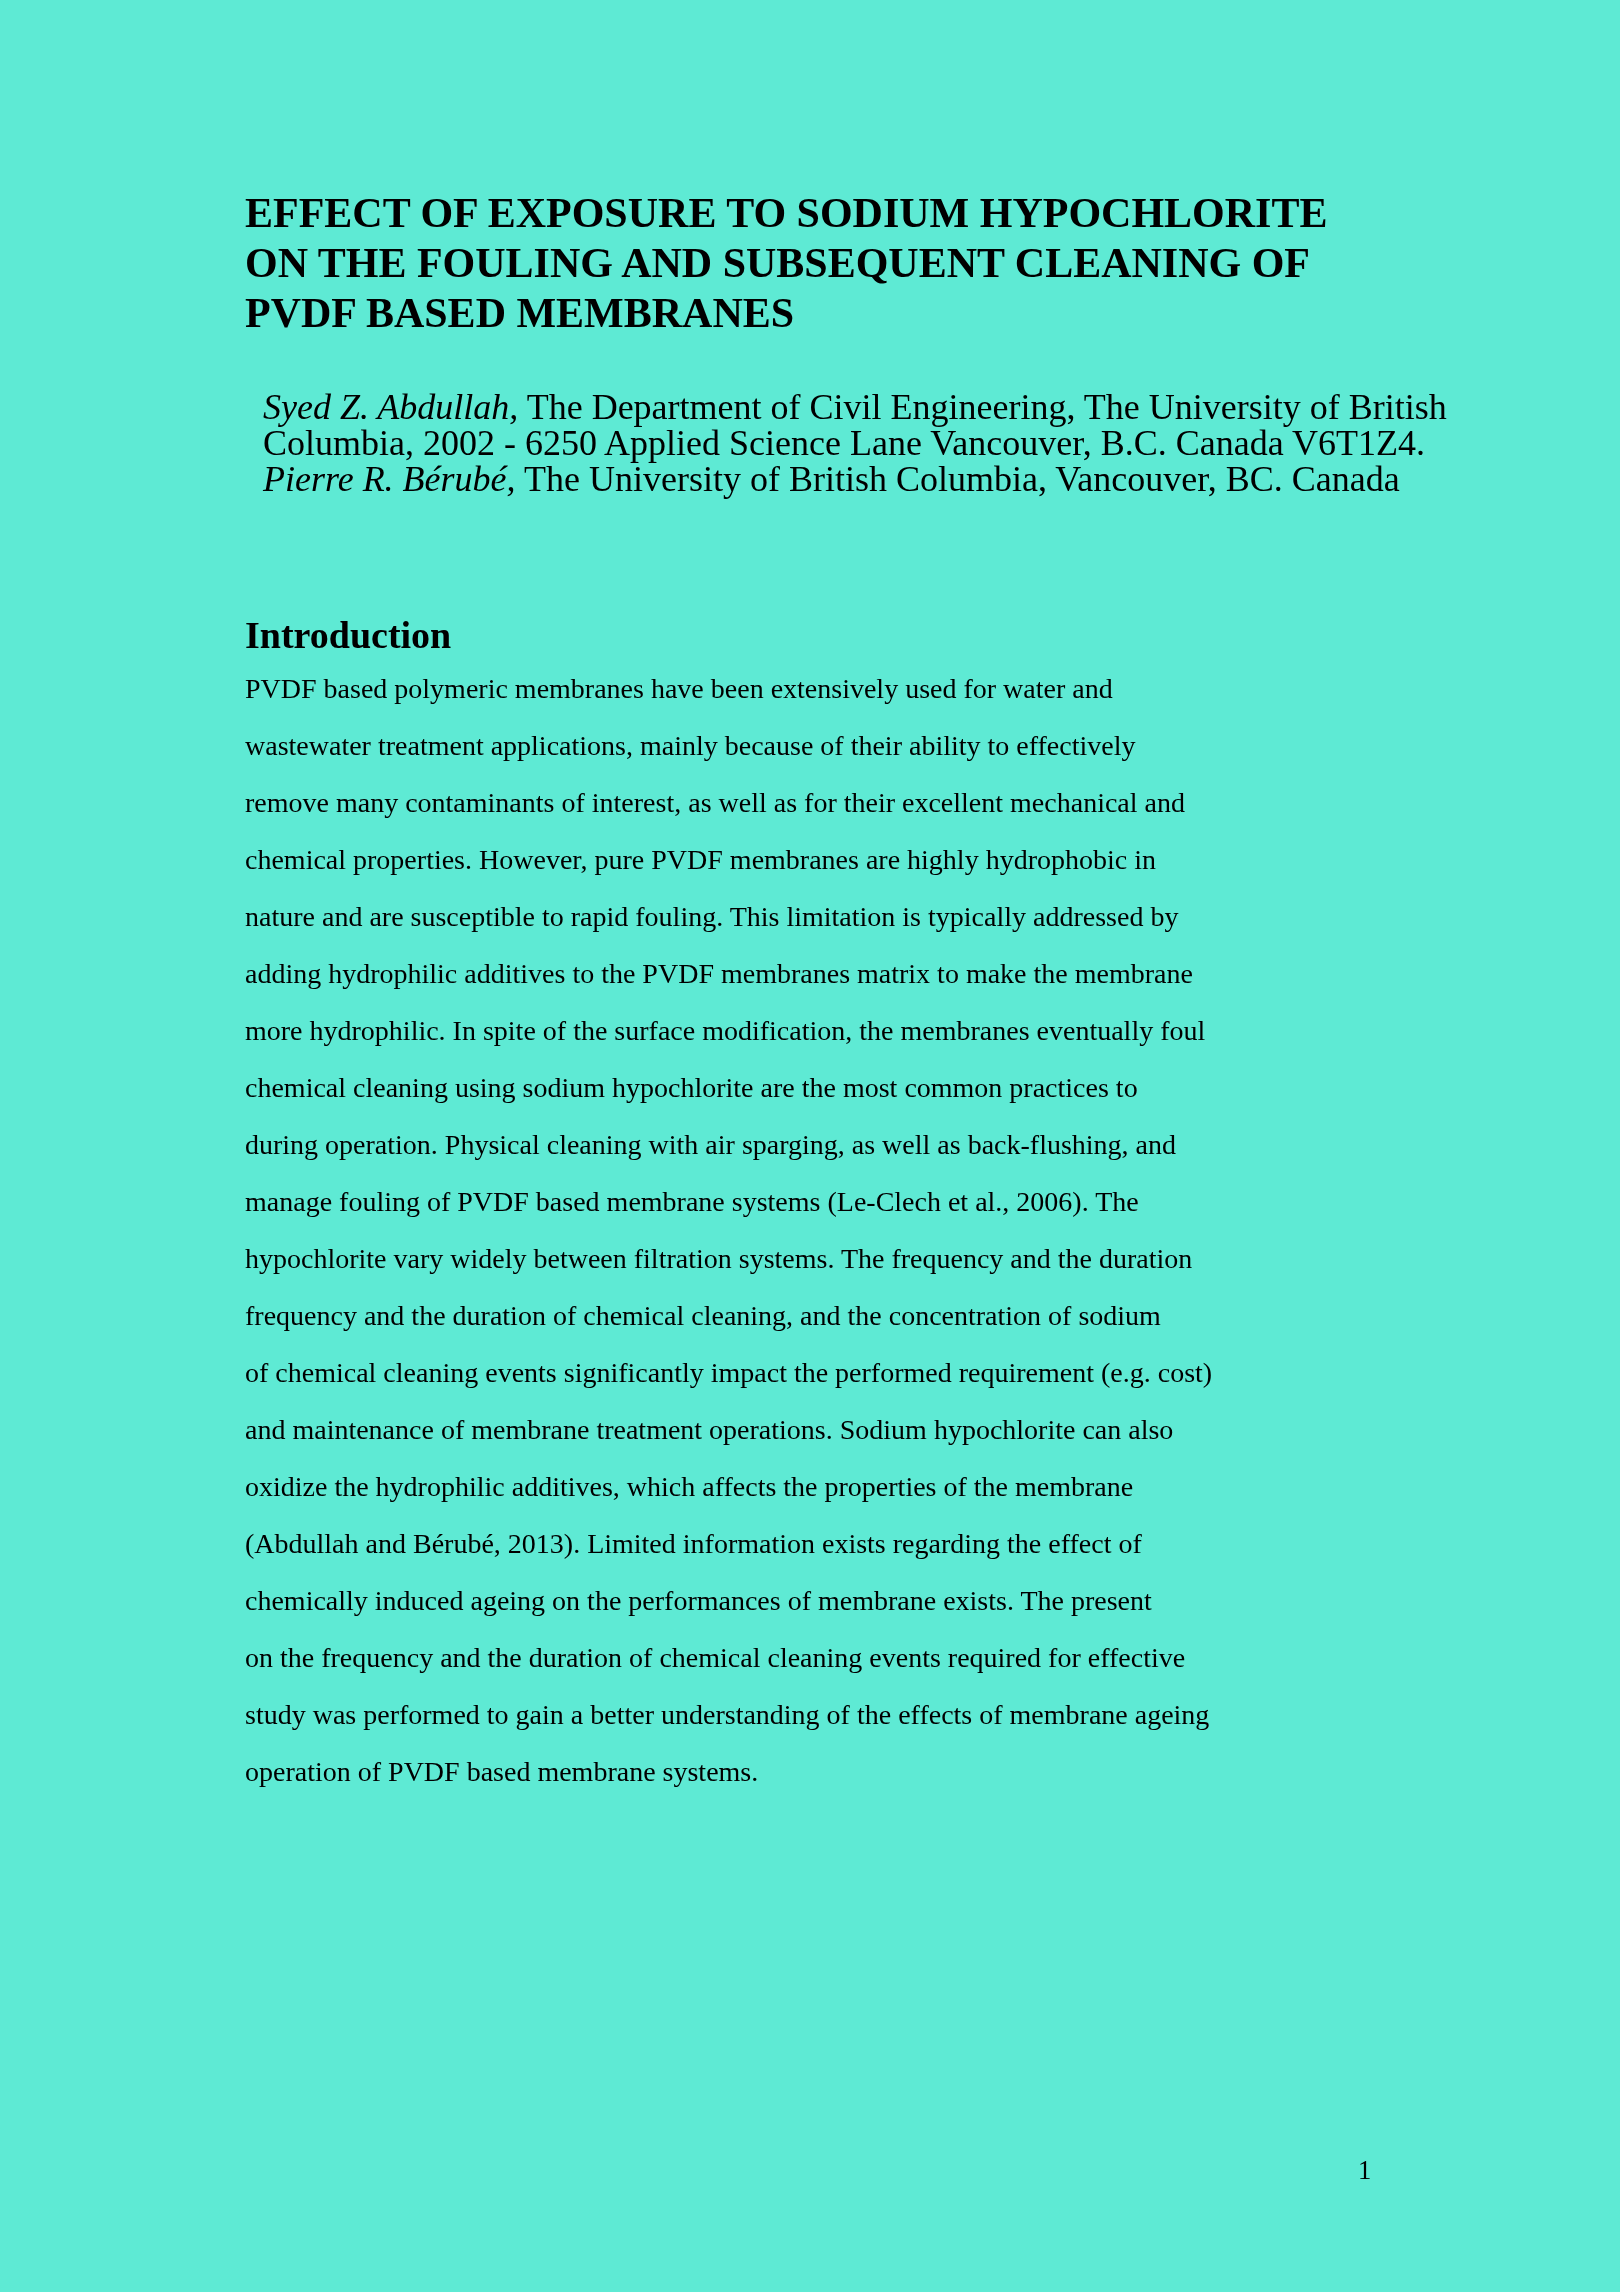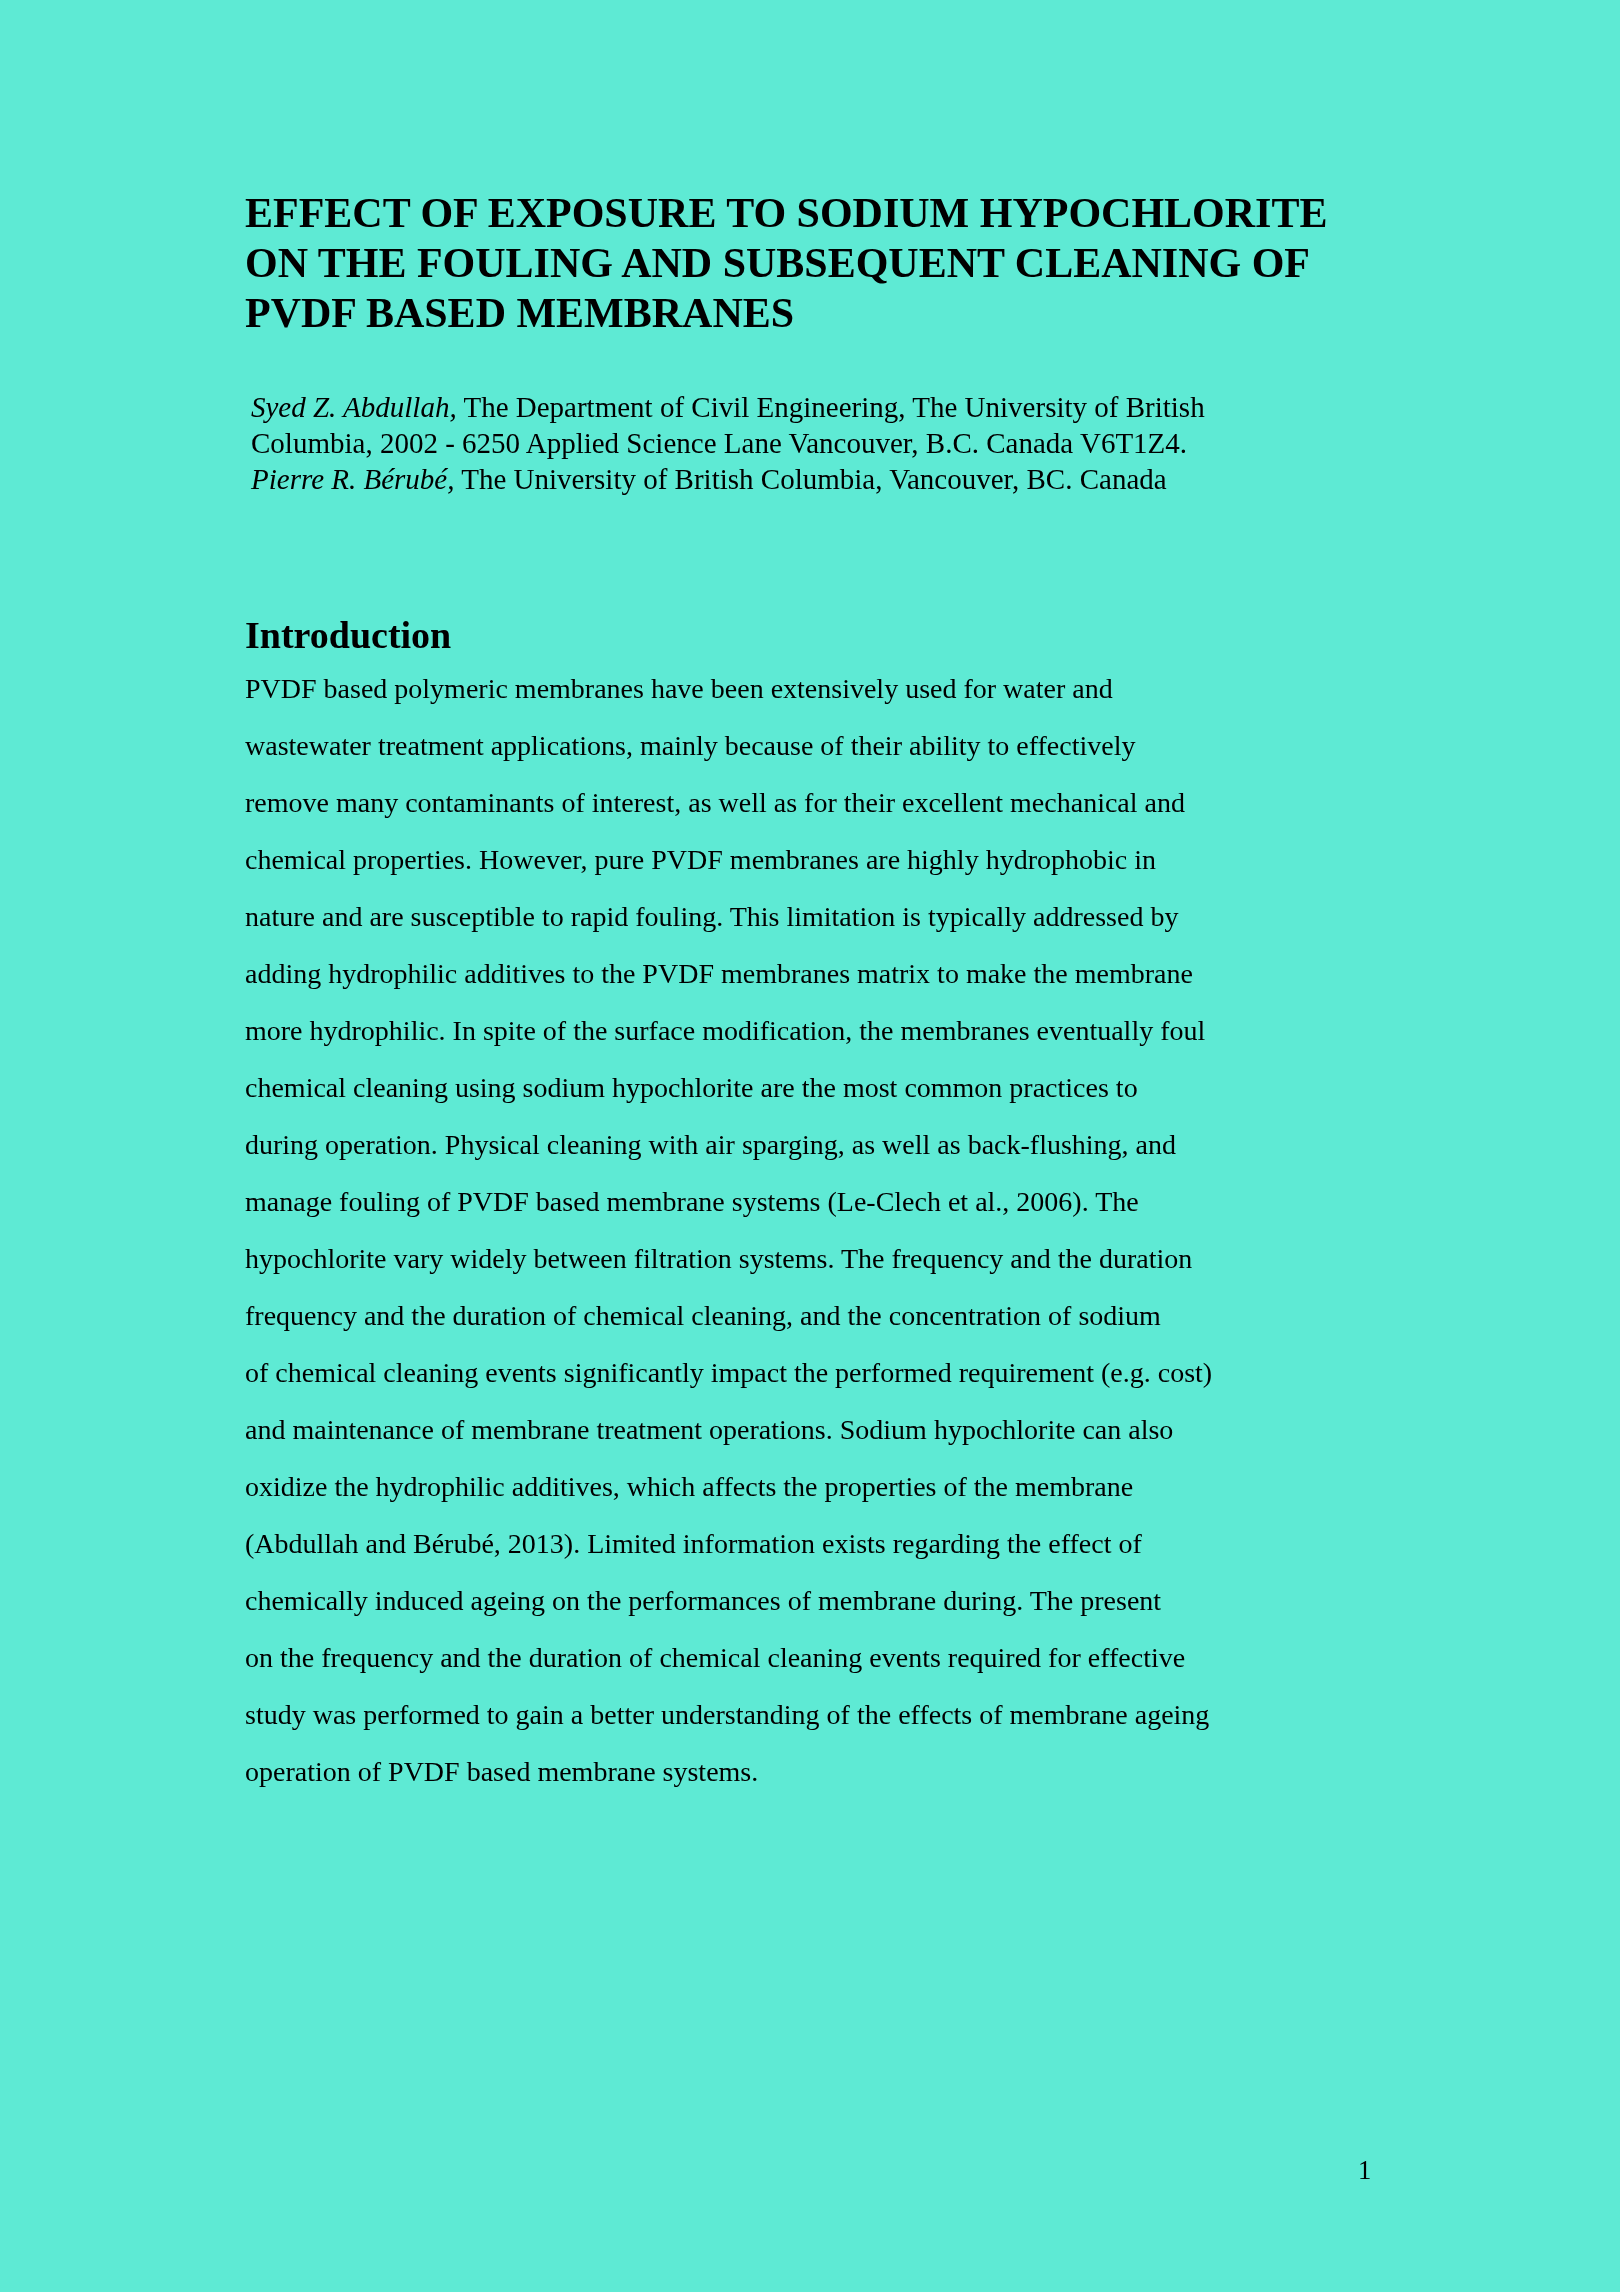--- a/index.html
+++ b/index.html
@@ -17,24 +17,24 @@
     left: 245px;
     top: 188px;
     width: 1225px;
     font-size: 42px;
     font-weight: bold;
     line-height: 50px;
     letter-spacing: 0px;
   }
   .authors {
     position: absolute;
-    left: 251px;
+    left: 263px;
     top: 389px;
     width: 1206px;
-    font-size: 29px;
+    font-size: 36px;
     line-height: 36px;
   }
   .authors .it { font-style: italic; }
   .authors .phone { margin-left: 47px; }
   .section-heading {
     position: absolute;
     left: 245px;
     top: 613px;
     width: 1137px;
     text-align: left;
@@ -87,21 +87,21 @@
       <div>more hydrophilic. In spite of the surface modification, the membranes eventually foul</div>
       <div>chemical cleaning using sodium hypochlorite are the most common practices to</div>
       <div>during operation. Physical cleaning with air sparging, as well as back-flushing, and</div>
       <div>manage fouling of PVDF based membrane systems (Le-Clech et al., 2006). The</div>
       <div>hypochlorite vary widely between filtration systems. The frequency and the duration</div>
       <div>frequency and the duration of chemical cleaning, and the concentration of sodium</div>
       <div>of chemical cleaning events significantly impact the performed requirement (e.g. cost)</div>
       <div>and maintenance of membrane treatment operations. Sodium hypochlorite can also</div>
       <div>oxidize the hydrophilic additives, which affects the properties of the membrane</div>
       <div>(Abdullah and Bérubé, 2013). Limited information exists regarding the effect of</div>
-      <div>chemically induced ageing on the performances of membrane during. The present</div>
+      <div>chemically induced ageing on the performances of membrane exists. The present</div>
       <div>on the frequency and the duration of chemical cleaning events required for effective</div>
       <div>study was performed to gain a better understanding of the effects of membrane ageing</div>
       <div>operation of PVDF based membrane systems.</div>
     </div>
 
   <div class="page-number">1</div>
 
 </div>
 
 

